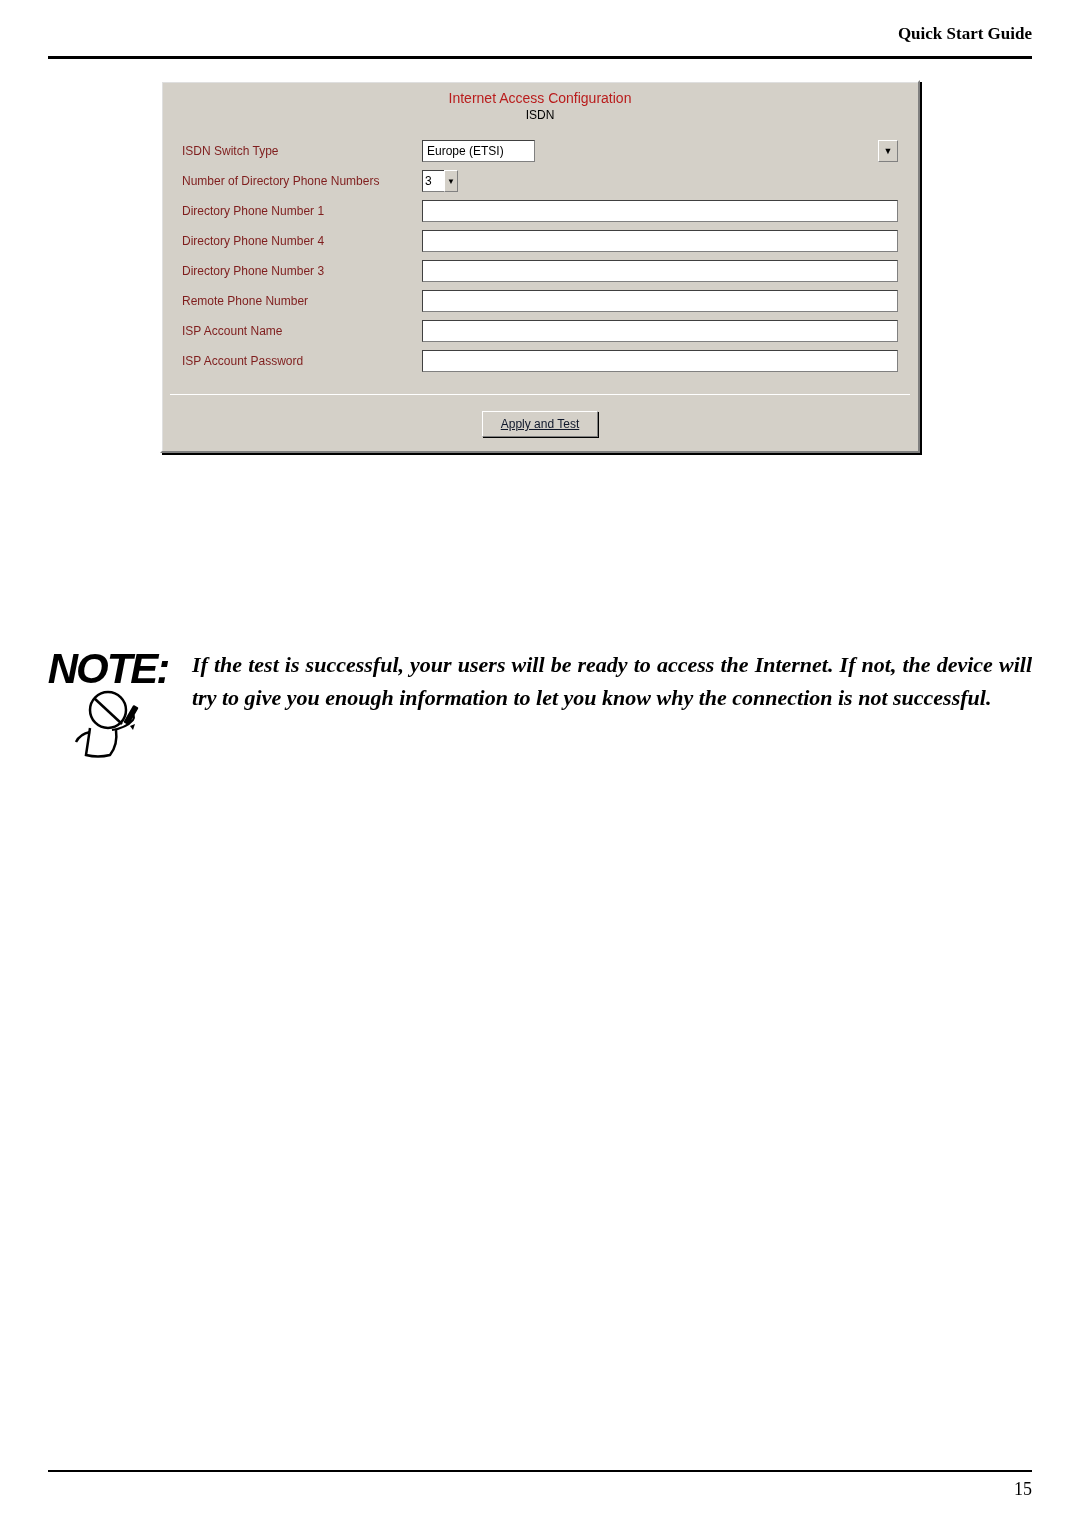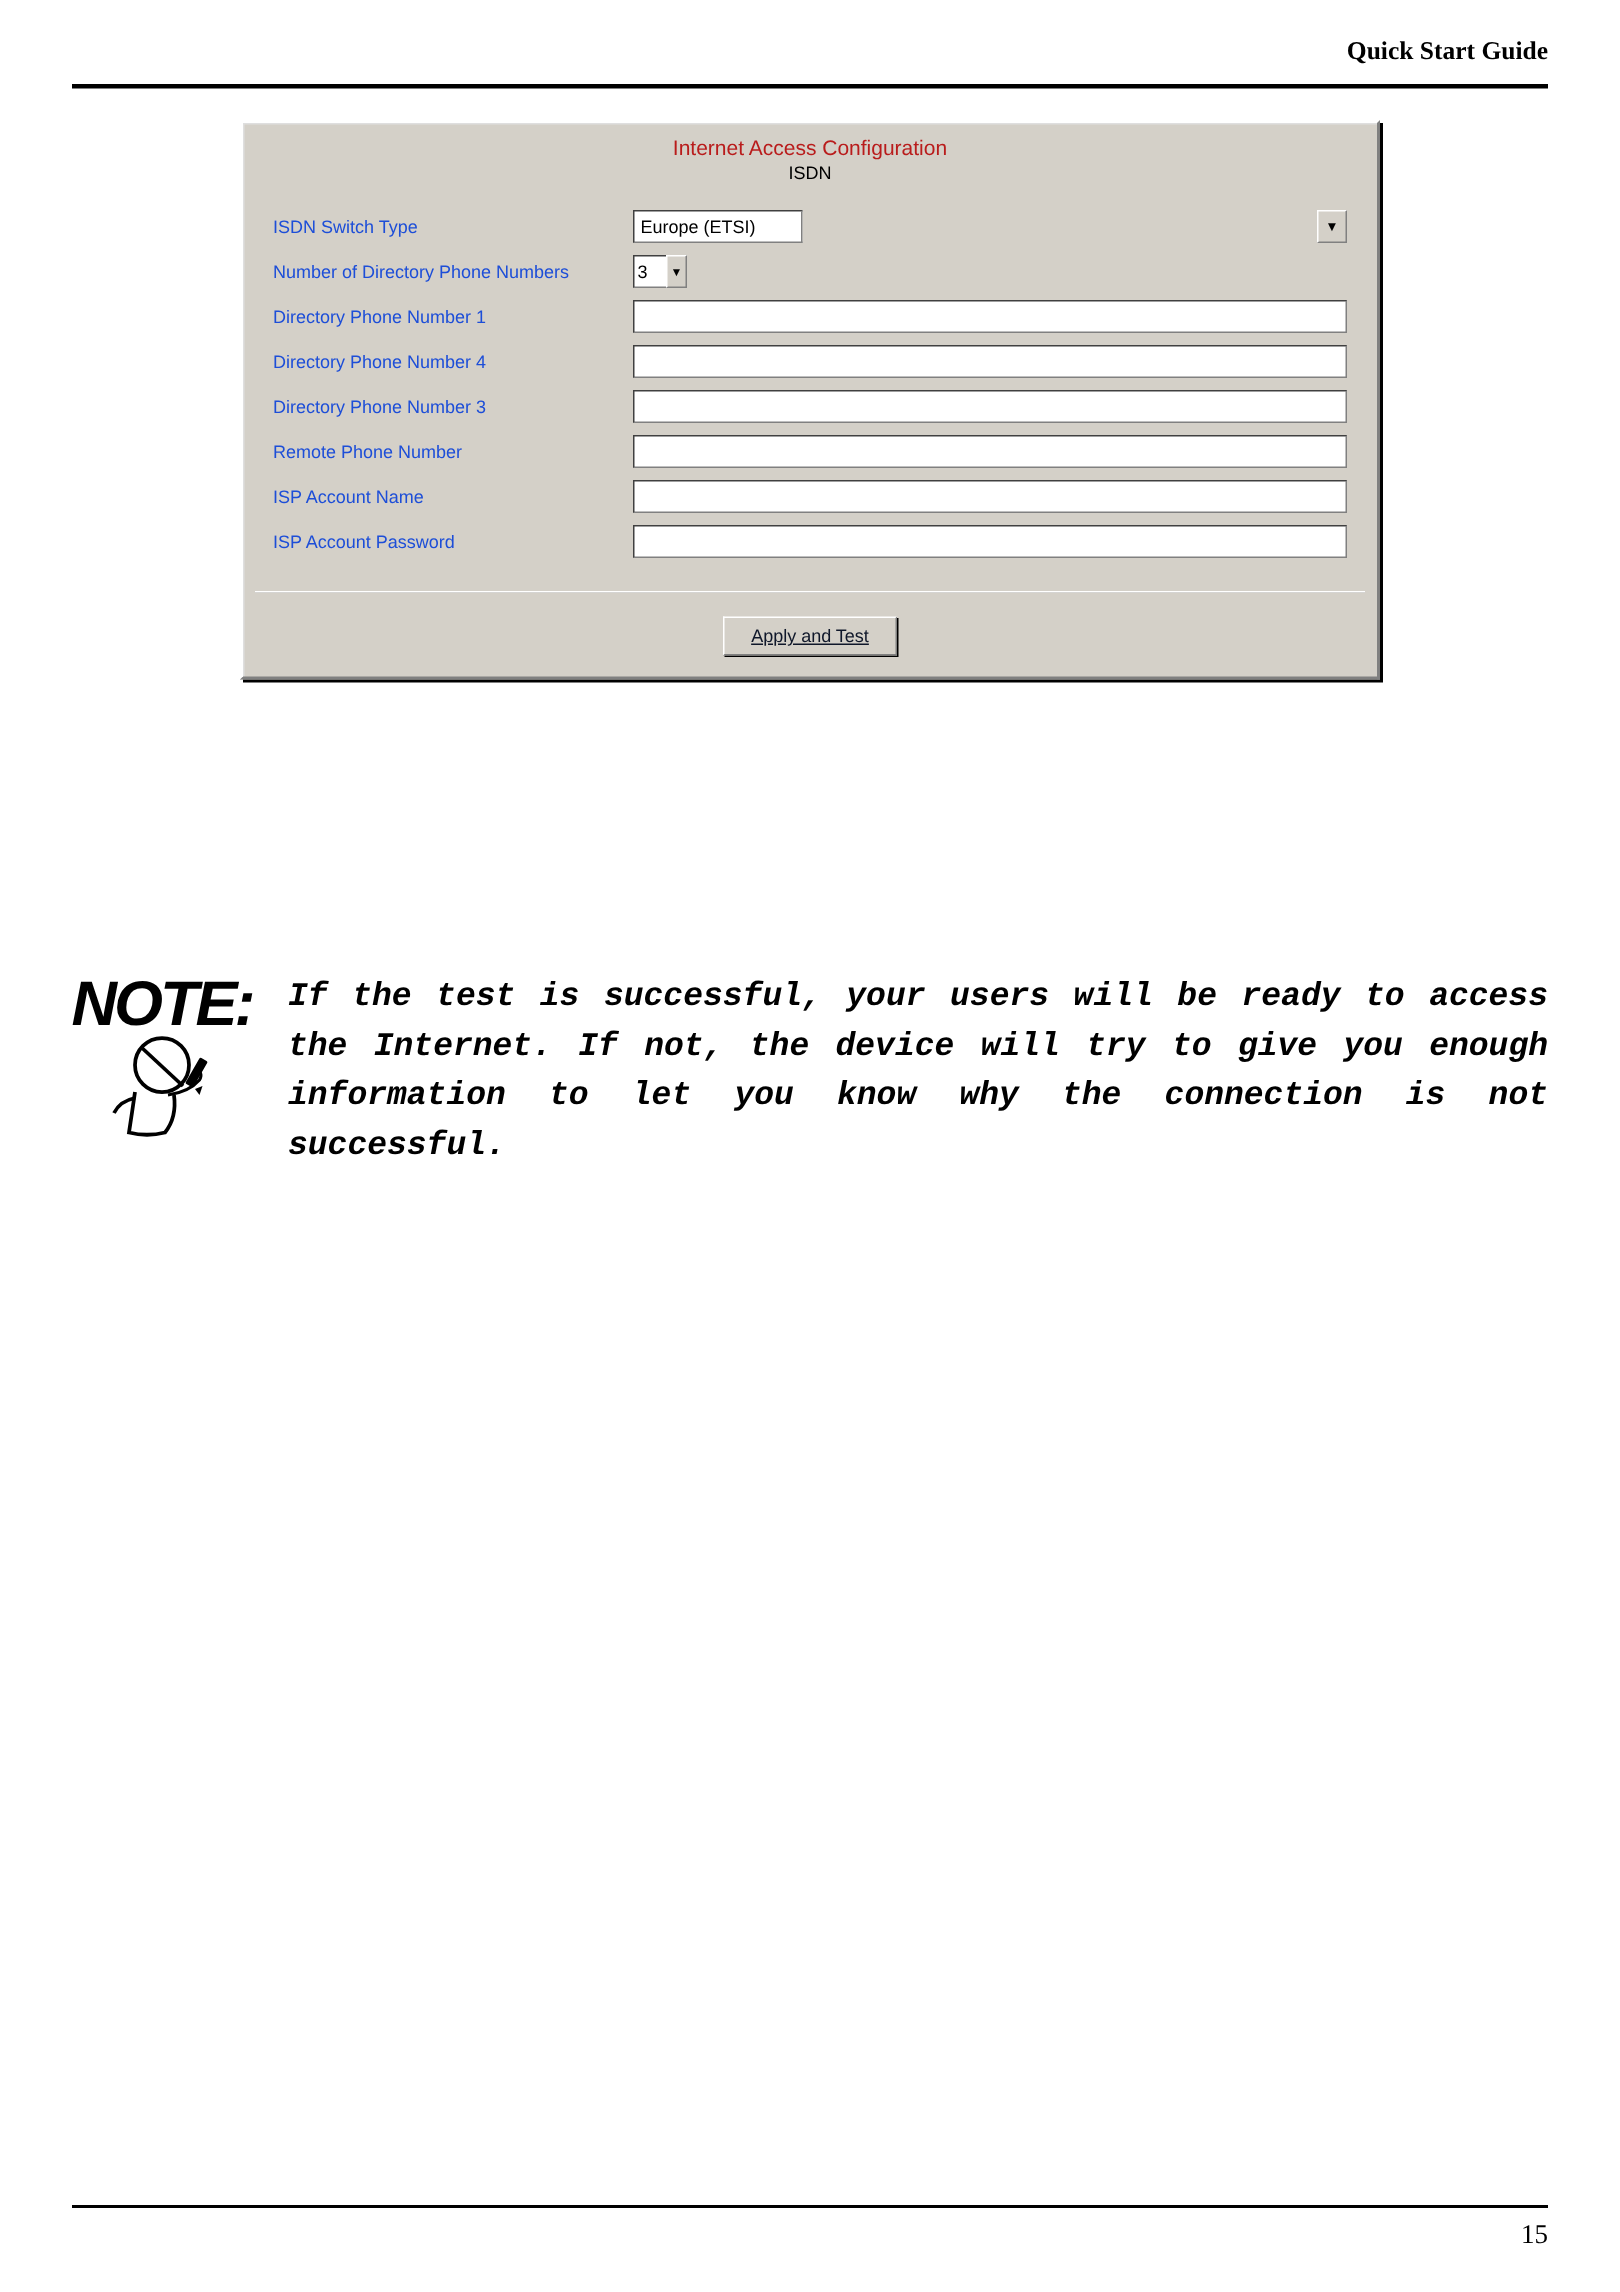--- a/index.html
+++ b/index.html
@@ -92,21 +92,21 @@
 
     .form-row {
       display: flex;
       align-items: center;
       margin-bottom: 8px;
     }
 
     .form-label {
       font-family: Arial, sans-serif;
       font-size: 12px;
-      color: #1d4ed8;
+      color: #7f1d1d;
       min-width: 240px;
     }
 
     .form-input {
       flex: 1;
       height: 22px;
       border: 1px solid #808080;
       border-top: 1px solid #404040;
       border-left: 1px solid #404040;
       background: #ffffff;
@@ -248,21 +248,21 @@
     }
 
     
     .hand-icon {
       width: 80px;
       height: 70px;
     }
 
     .note-text {
       flex: 1;
-      font-family: Liberation Mono, monospace;
+      font-family: Liberation Serif, serif;
       font-size: 22px;
       font-style: italic;
       font-weight: bold;
       line-height: 1.5;
       color: #000;
       text-align: justify;
     }
   </style>
 </head>
 <body>

